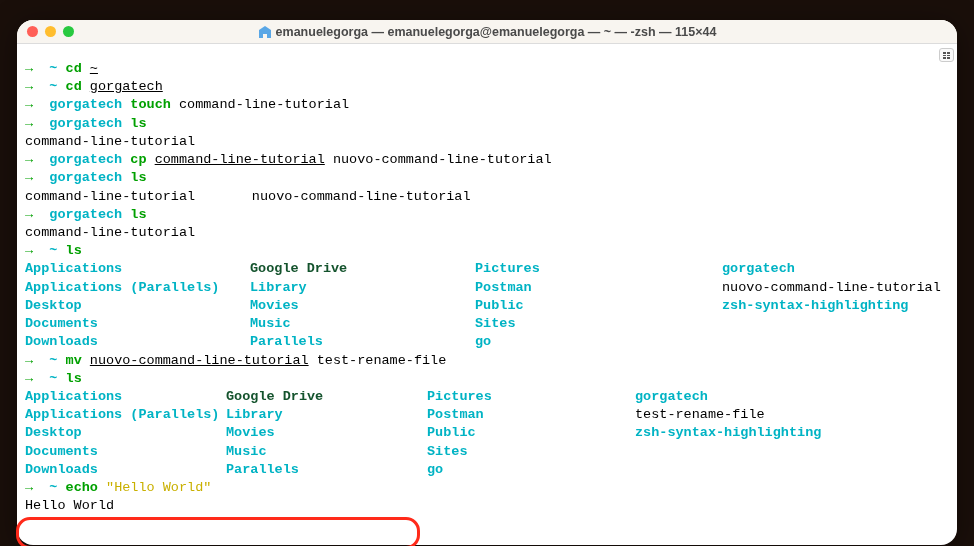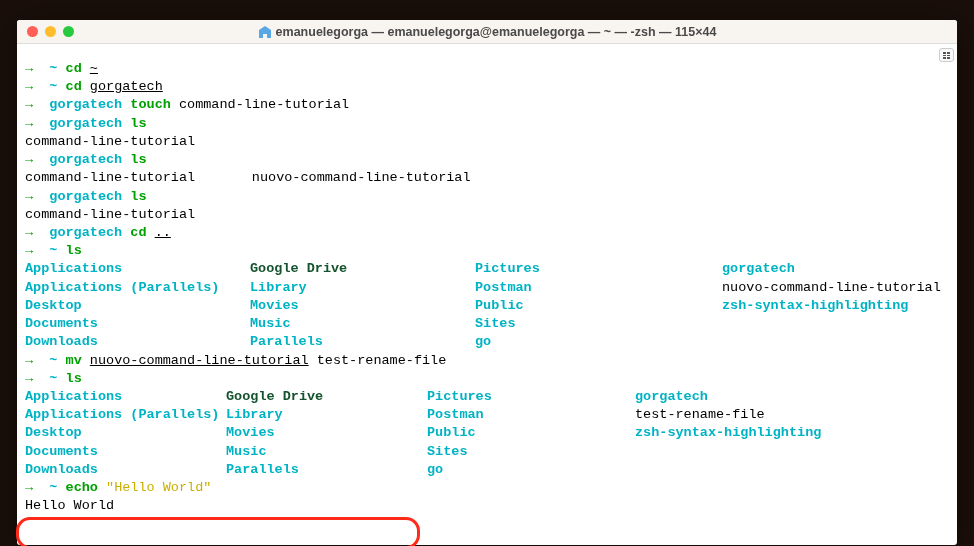--- a/index.html
+++ b/index.html
@@ -11,21 +11,21 @@
       background: #1a0f0a;
       display: flex;
       justify-content: center;
       align-items: flex-start;
       padding-top: 20px;
     }
     .terminal-window {
       width: 940px;
       height: 525px;
       background: #ffffff;
-      border-radius: 3px;
+      border-radius: 16px;
       box-shadow: 0 4px 30px rgba(0,0,0,0.4);
       overflow: hidden;
       position: relative;
     }
     .title-bar {
       height: 24px;
       background: #f8f5f0;
       border-bottom: 1px solid #dcdcdc;
       display: flex;
       align-items: center;
@@ -140,25 +140,25 @@
           <span></span>
         </div>
     </div>
 
     <div id="lines-pre">
         <div class="line"><span class="arrow">→</span>  <span class="cwd">~</span> <span class="cmd">cd</span> <span class="arg-ul">~</span></div>
         <div class="line"><span class="arrow">→</span>  <span class="cwd">~</span> <span class="cmd">cd</span> <span class="arg-ul">gorgatech</span></div>
         <div class="line"><span class="arrow">→</span>  <span class="cwd">gorgatech</span> <span class="cmd">touch</span> <span>command-line-tutorial</span></div>
         <div class="line"><span class="arrow">→</span>  <span class="cwd">gorgatech</span> <span class="cmd">ls</span></div>
         <div class="line">command-line-tutorial</div>
+        <div class="line"><span class="arrow">→</span>  <span class="cwd">gorgatech</span> <span class="cmd">cp</span> <span class="arg-ul">command-line-tutorial</span> <span>nuovo-command-line-tutorial</span></div>
         <div class="line"><span class="arrow">→</span>  <span class="cwd">gorgatech</span> <span class="cmd">ls</span></div>
         <div class="line">command-line-tutorial       nuovo-command-line-tutorial</div>
         <div class="line"><span class="arrow">→</span>  <span class="cwd">gorgatech</span> <span class="cmd">ls</span></div>
         <div class="line">command-line-tutorial</div>
-        <div class="line"><span class="arrow">→</span>  <span class="cwd">gorgatech</span> <span class="cmd">cd</span> <span class="arg-ul">..</span></div>
         <div class="line"><span class="arrow">→</span>  <span class="cwd">~</span> <span class="cmd">ls</span></div>
       </div>
     <div id="lsA">
         <div class="ls-cols lsA">
           <span class="dir col1">Applications</span>
           <span class="gfile col2">Google Drive</span>
           <span class="dir col3">Pictures</span>
           <span class="dir col4">gorgatech</span>
         </div>
         <div class="ls-cols lsA">

